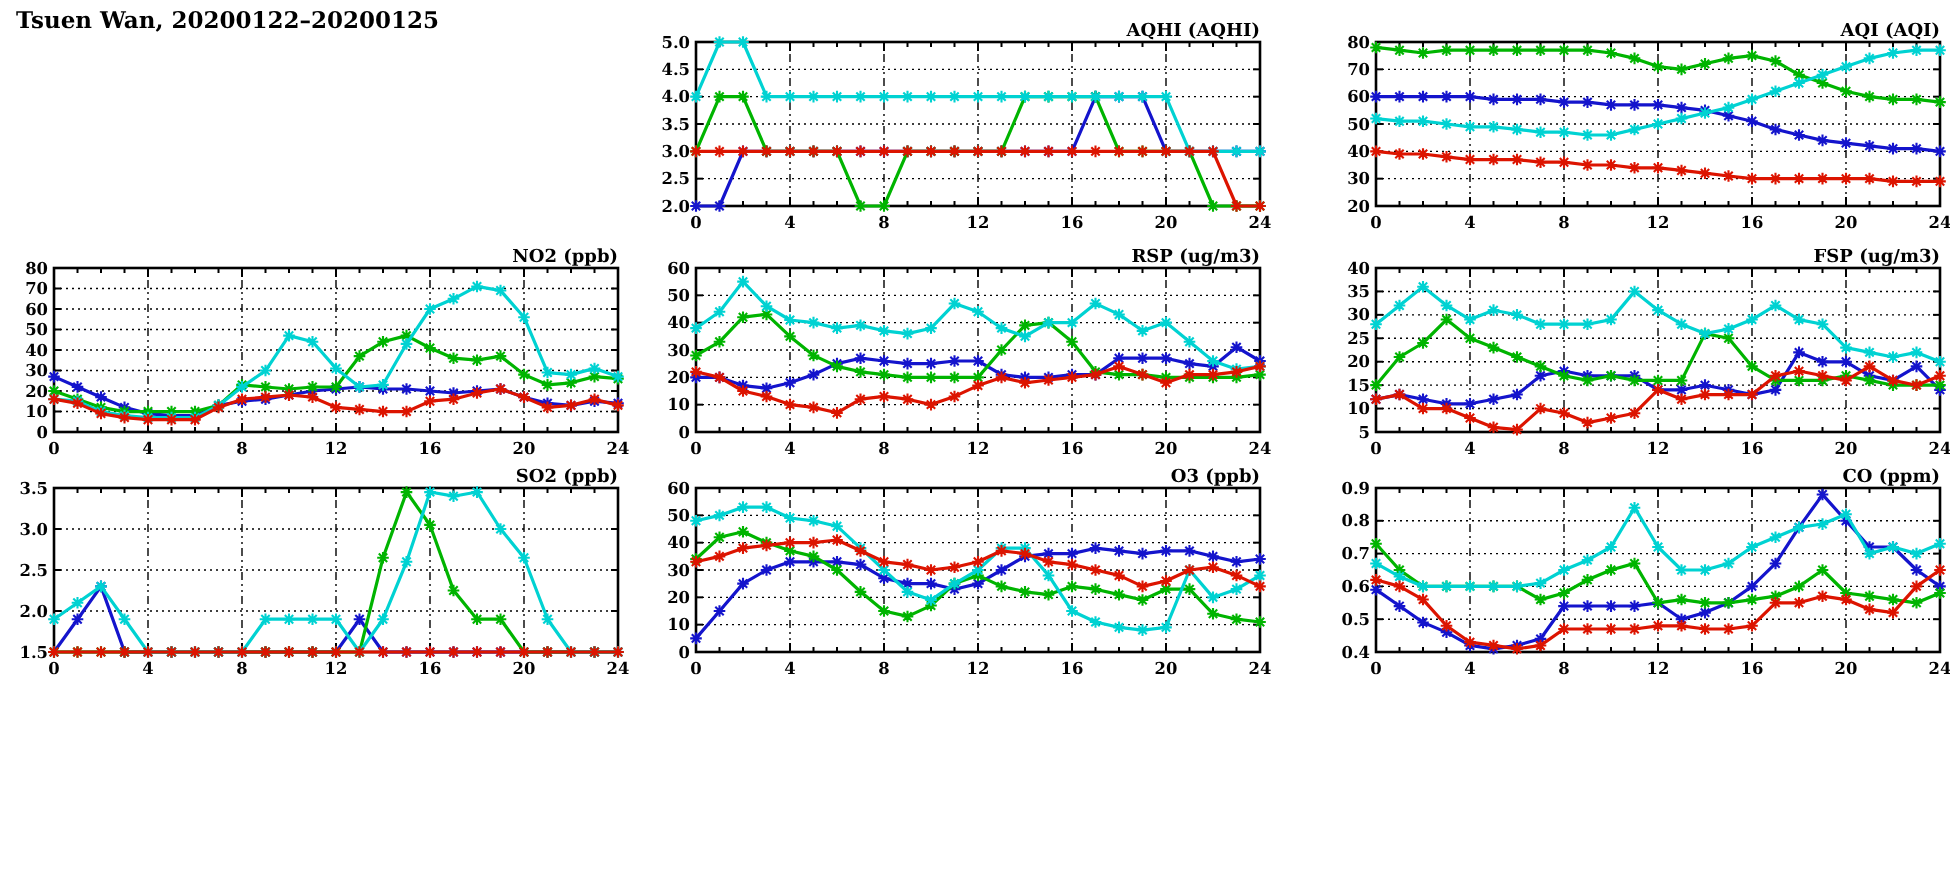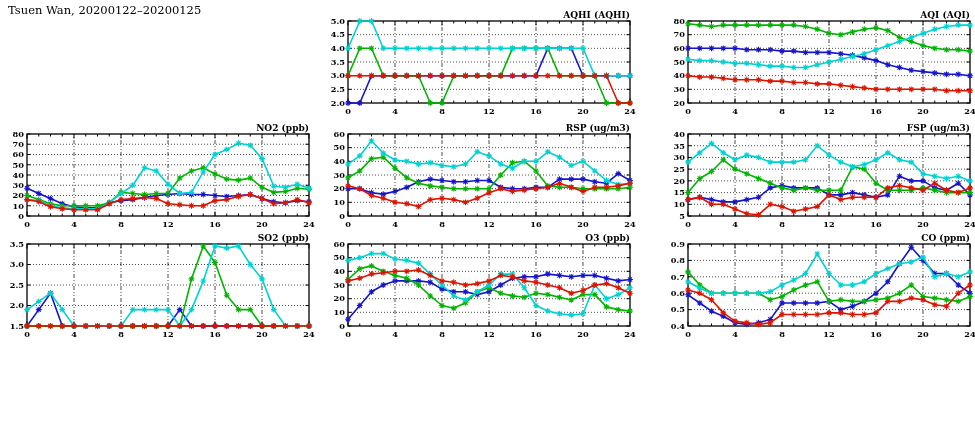--- a/index.html
+++ b/index.html
@@ -2,21 +2,21 @@
 <html><head>
 <meta charset="utf-8">
 <style>
   html,body{margin:0;padding:0;}
   body{
     width:975px;height:447px;position:relative;background:#ffffff;
     font-family:"DejaVu Serif", serif;color:#000;overflow:hidden;
   }
   .page-title{
     position:absolute;left:8px;top:3px;
-    font-weight:normal;font-size:11.5px;white-space:pre;
+    font-weight:bold;font-size:11.5px;white-space:pre;
   }
   .chart-slot{position:absolute;width:312px;height:112px;}
   
   .pos-c1-r0{left:324px;top:11px;}
   .pos-c2-r0{left:664px;top:11px;}
   .pos-c0-r1{left:3px;  top:124px;}
   .pos-c1-r1{left:324px;top:124px;}
   .pos-c2-r1{left:664px;top:124px;}
   .pos-c0-r2{left:3px;  top:234px;}
   .pos-c1-r2{left:324px;top:234px;}

